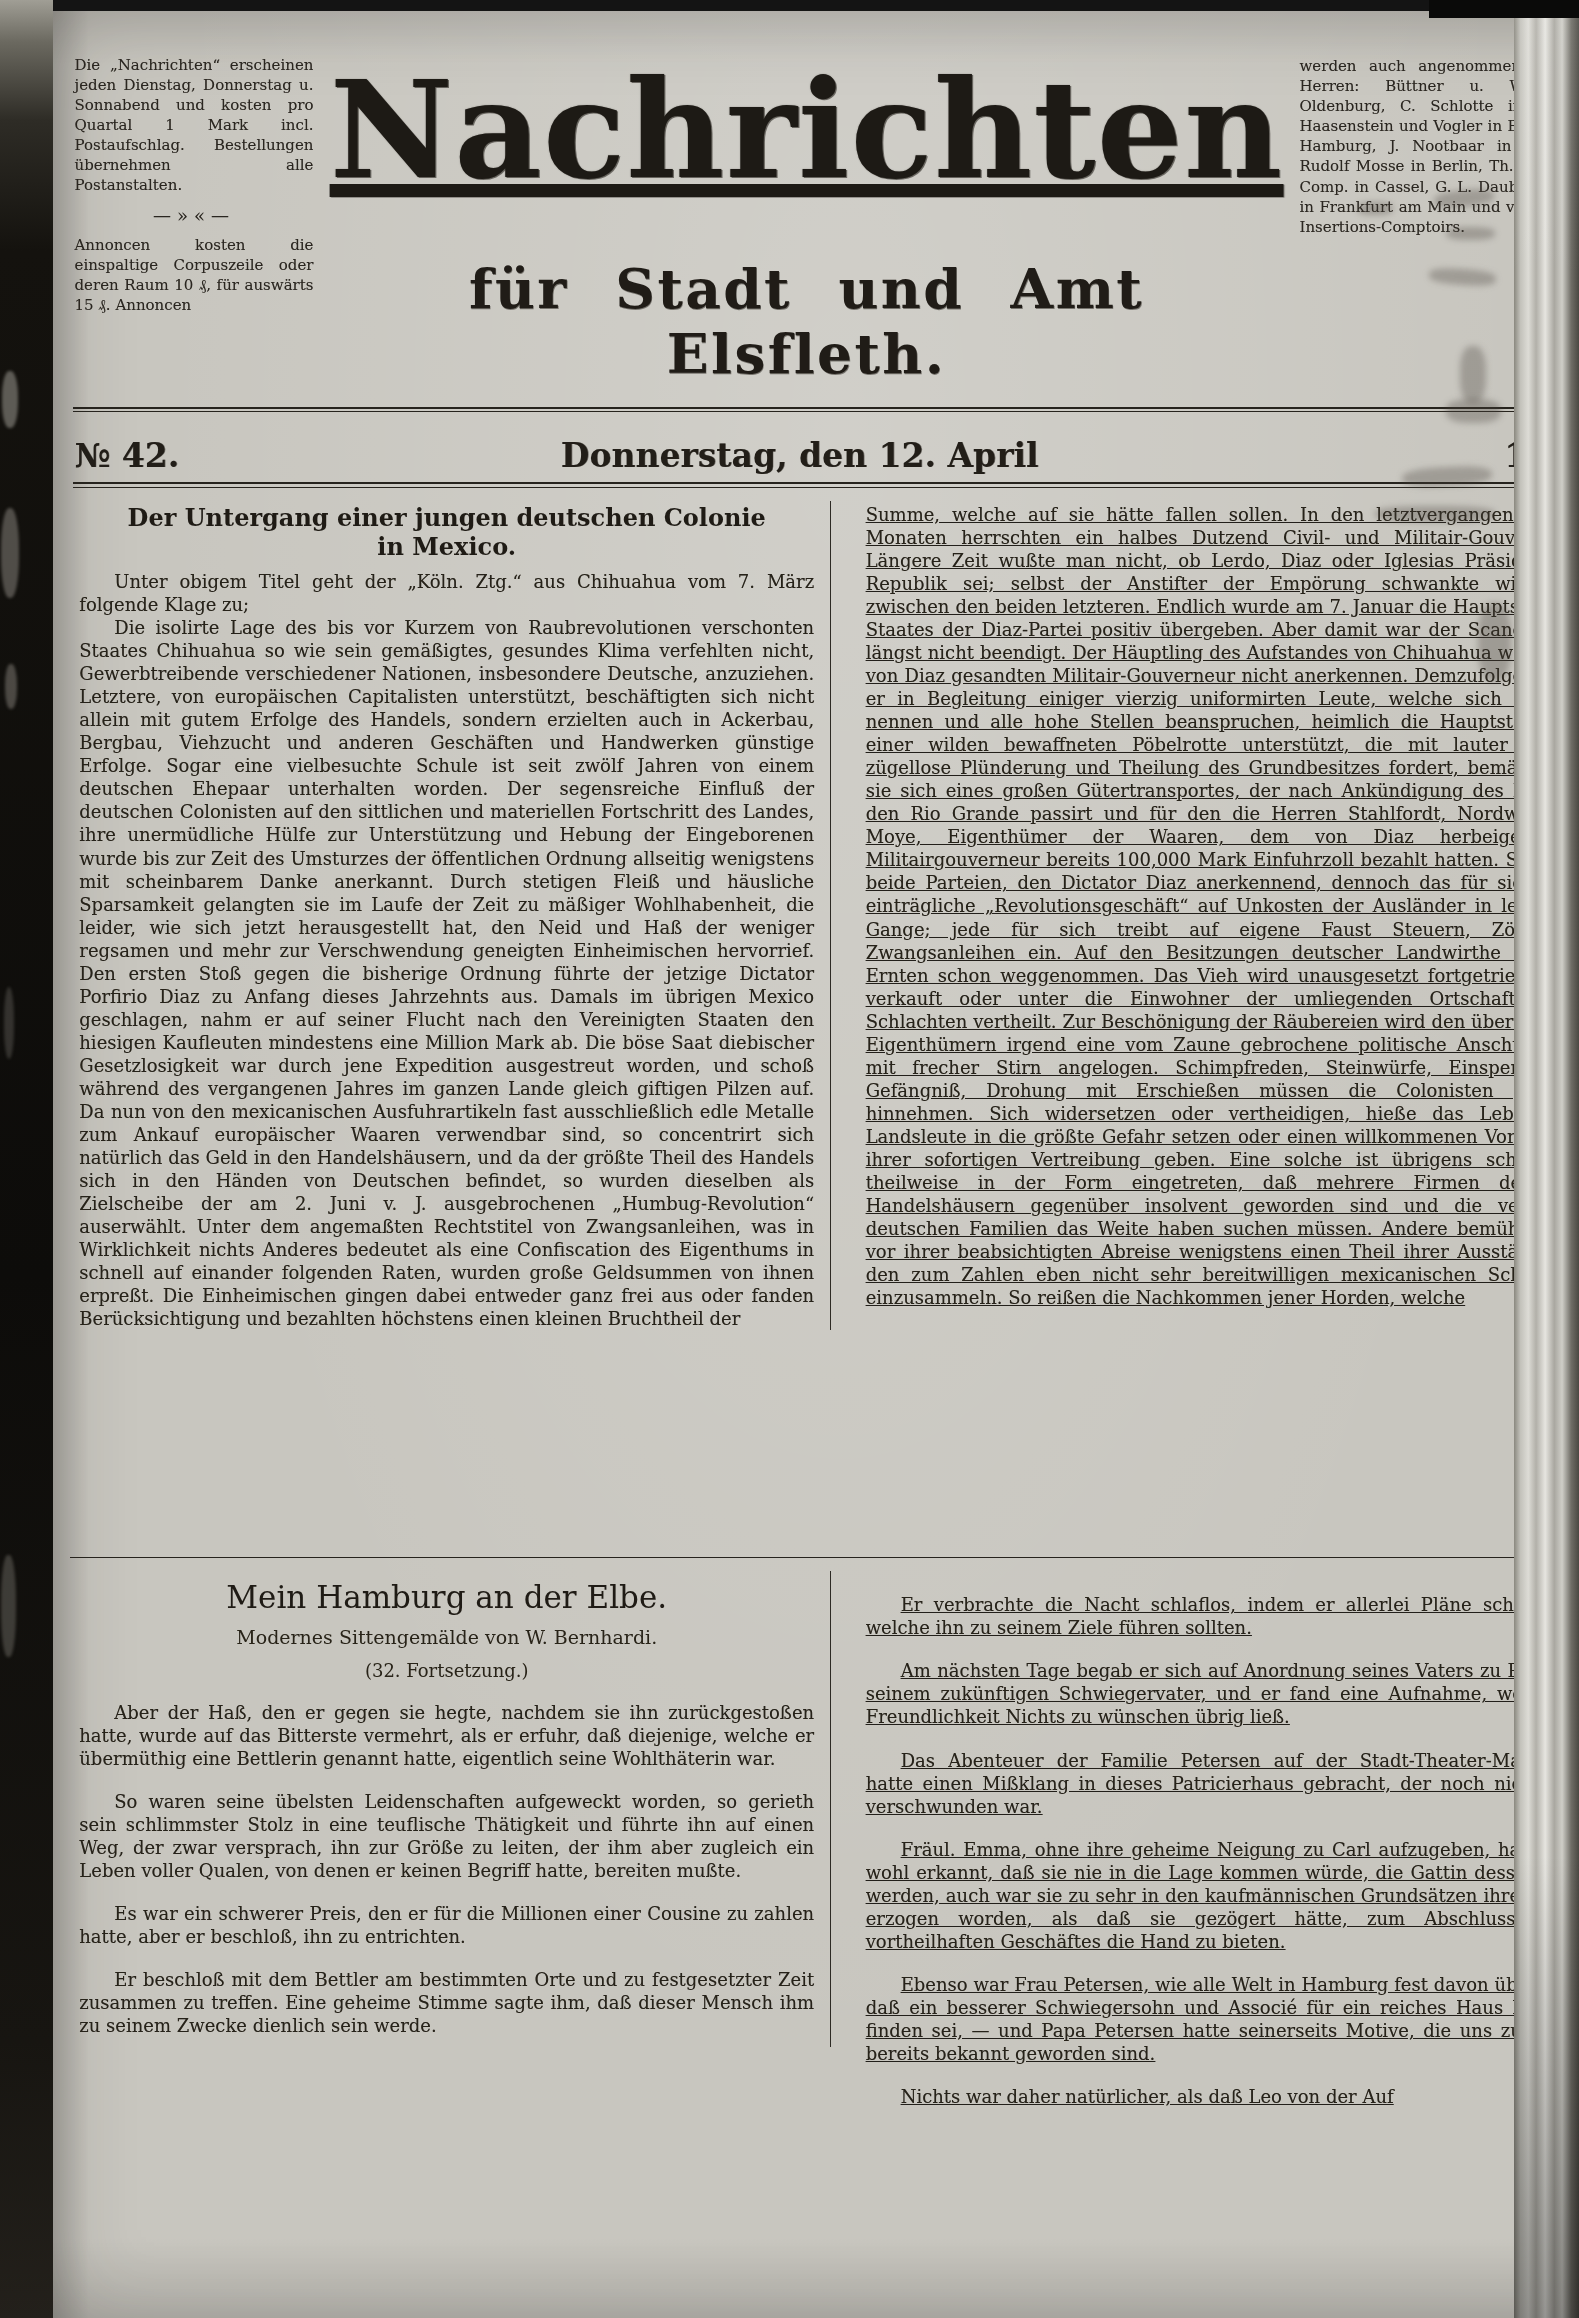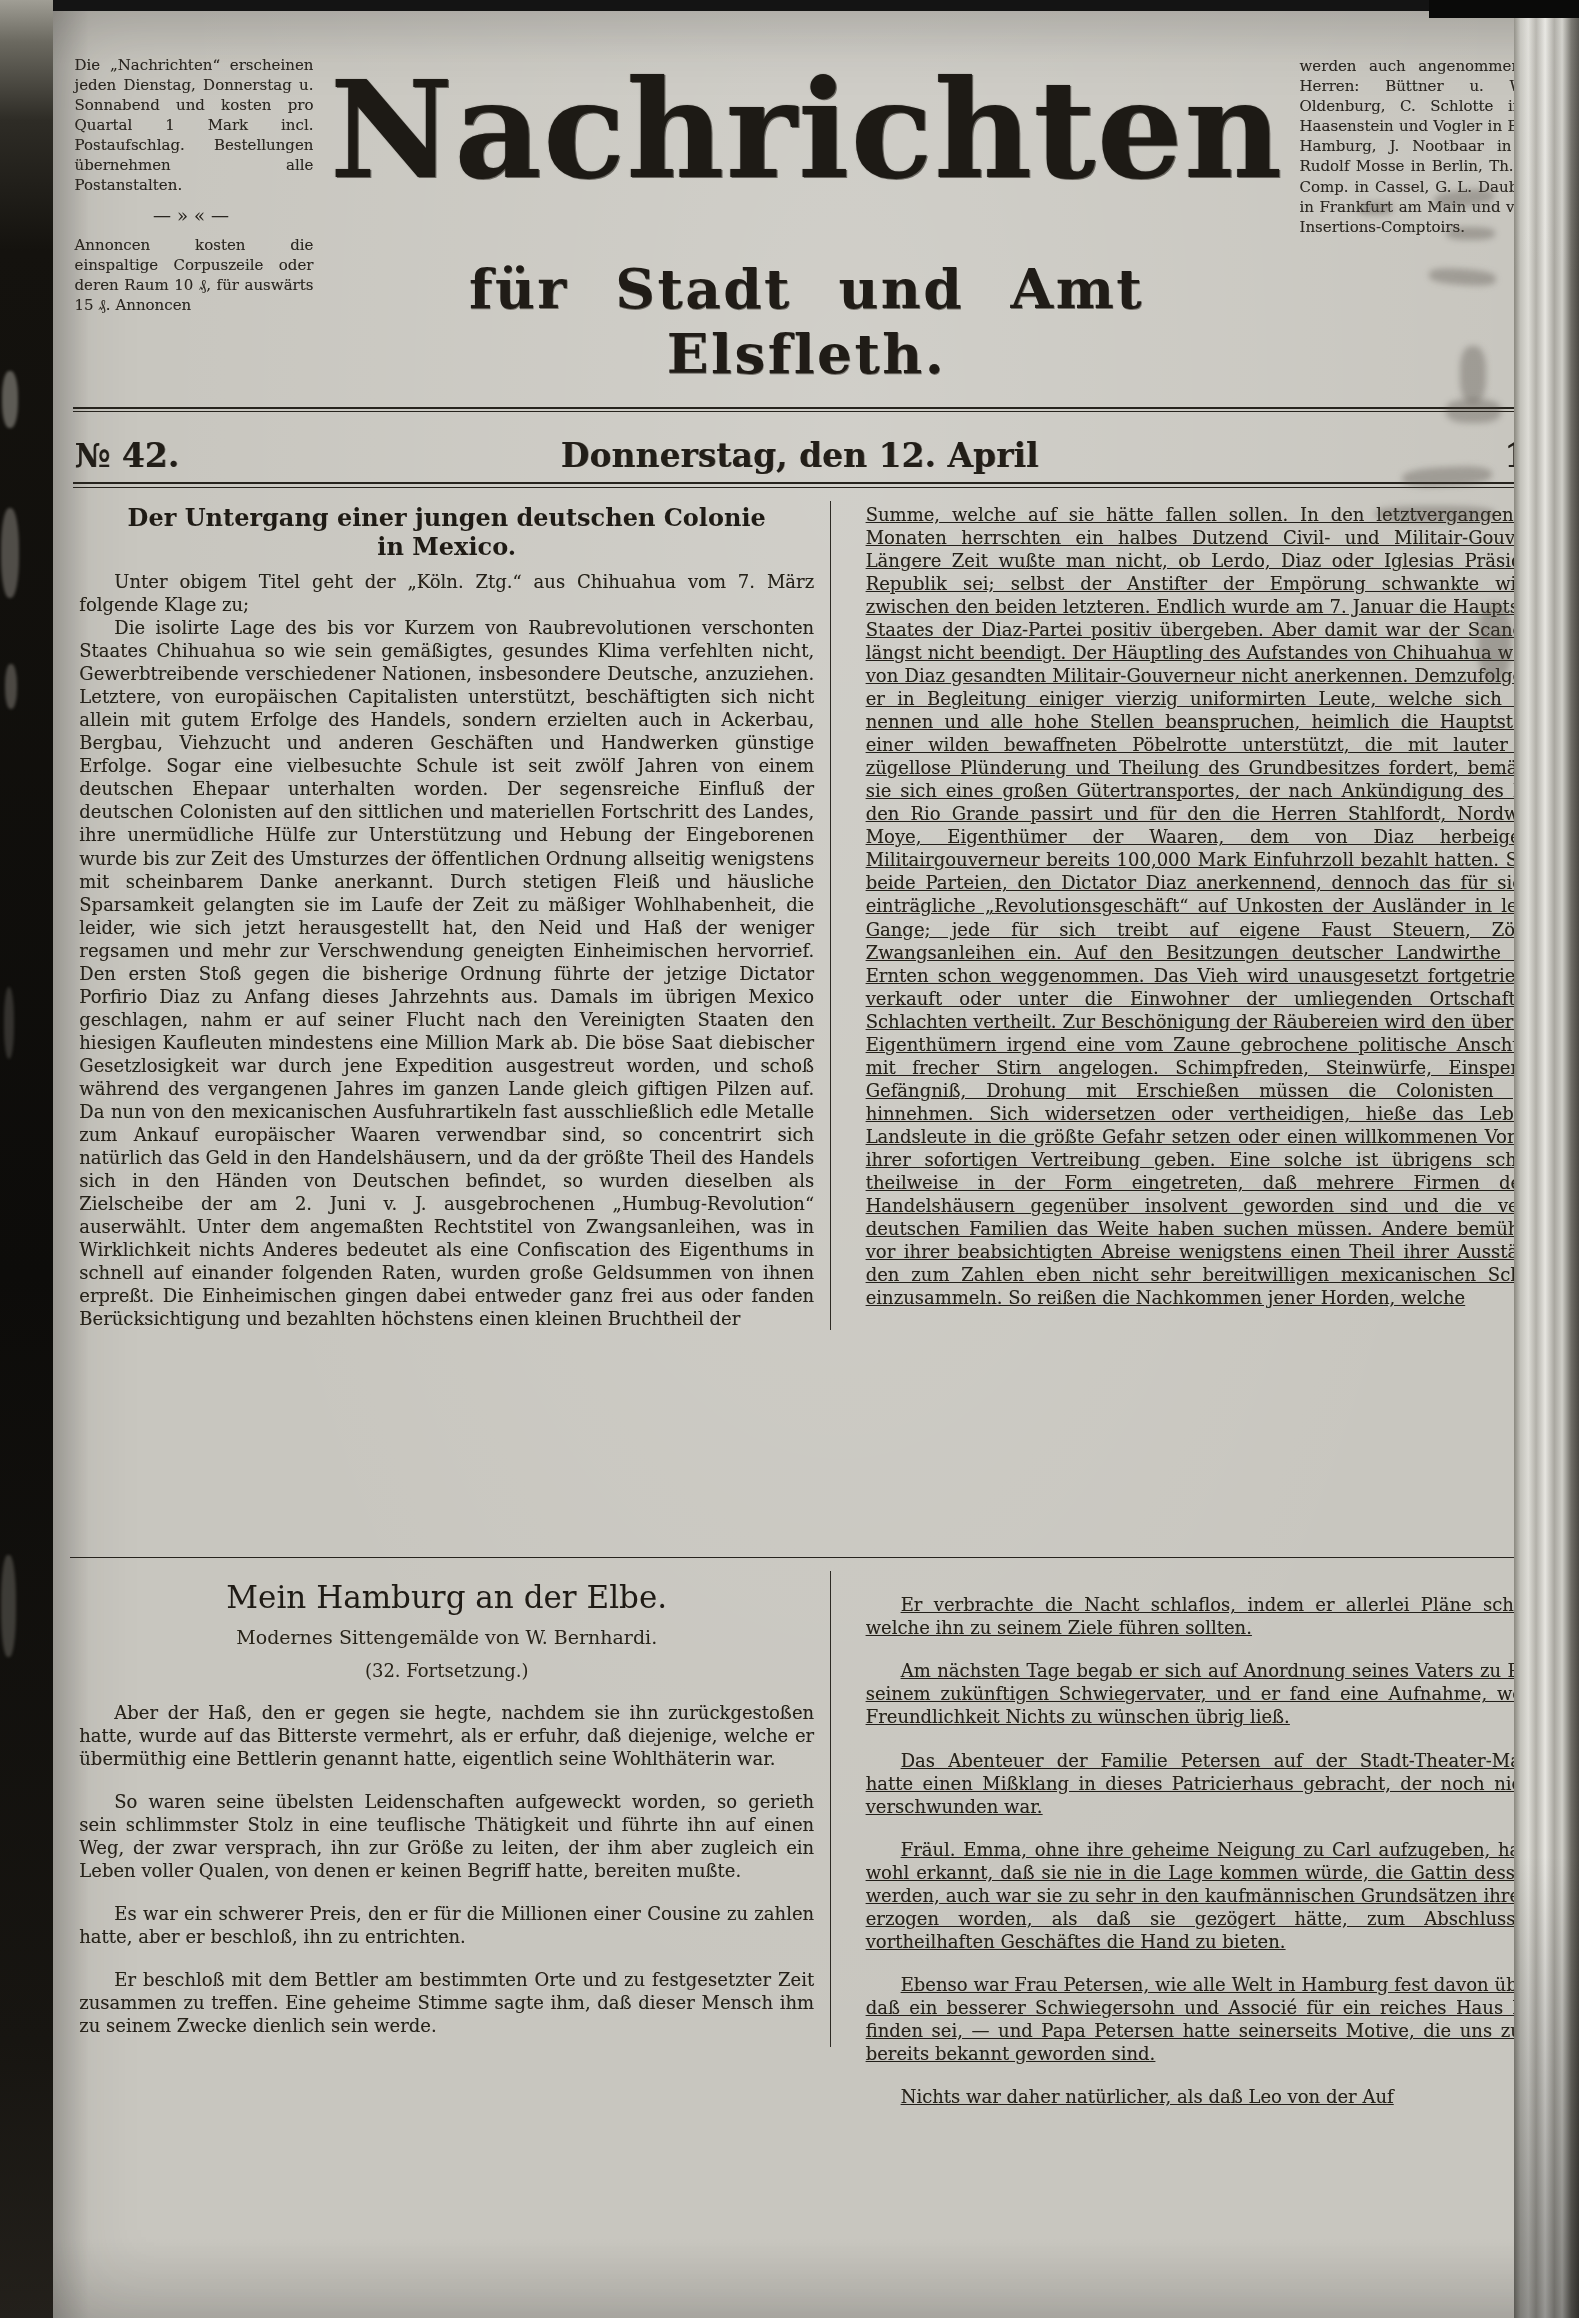--- a/index.html
+++ b/index.html
@@ -81,20 +81,21 @@
   .ornament {
     text-align: center; font-size: 18px; letter-spacing: 6px;
     margin: 8.4px 0 7.2px 0; color: #2a2620;
   }
   .titlewrap { text-align: center; }
   .title {
     font-size: 135px; line-height: .95; font-weight: bold;
     letter-spacing: 1.2px; margin-top: 15.5px;
     color: #1d1a15;
     text-shadow: 1.2px 0.6px 0 rgba(30,26,20,.55), 0 0 1.2px rgba(30,26,20,.5);
+    text-decoration: underline;
   }
   .subtitle {
     font-size: 55px; font-weight: bold;
     margin-top: 62px;
     word-spacing: 25px; letter-spacing: 2.4px;
     color: #201c17;
     text-shadow: 0.6px 0.6px 0 rgba(30,26,20,.5);
   }
 
   .rule-double {

